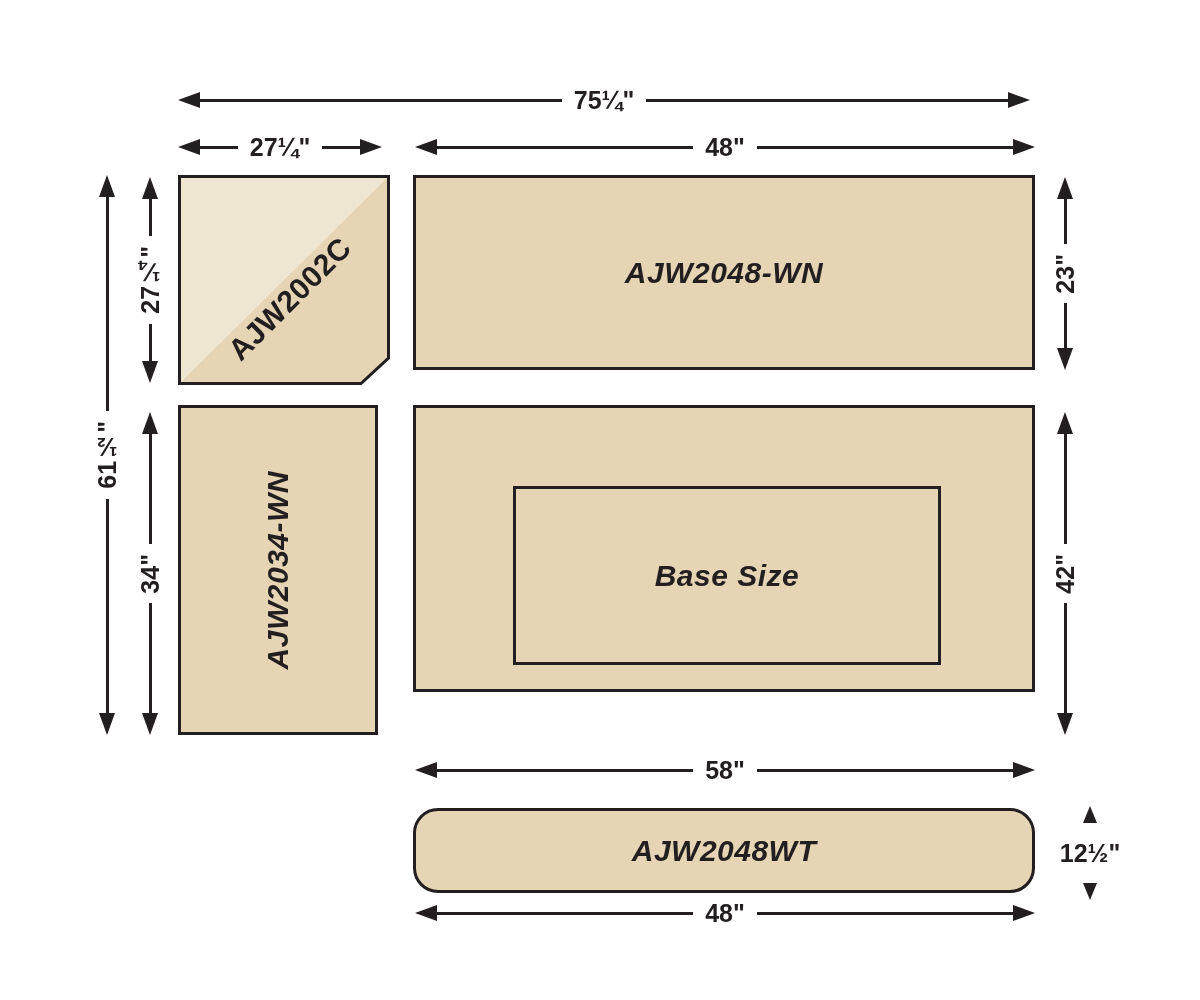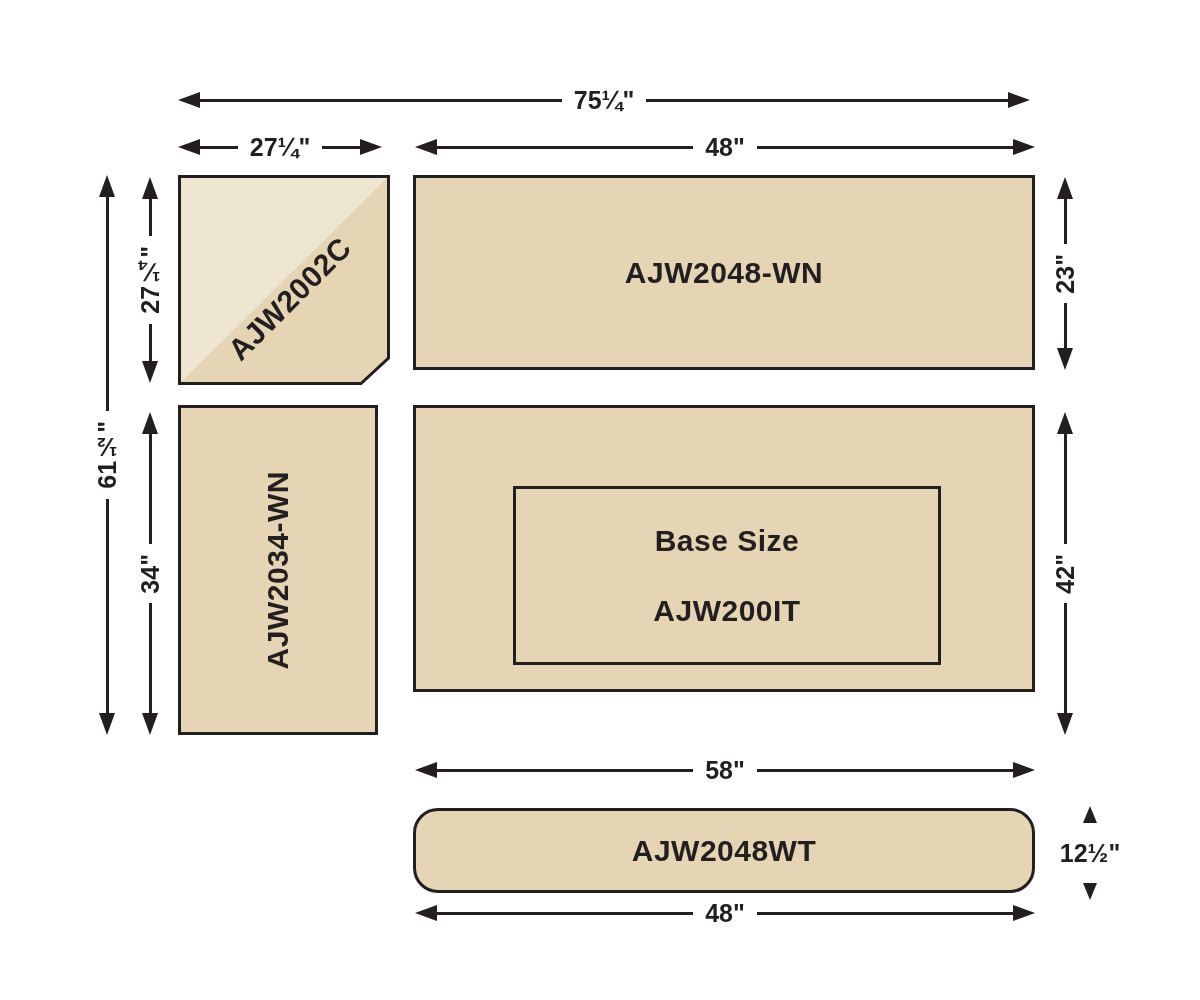--- a/index.html
+++ b/index.html
@@ -6,21 +6,21 @@
     --line:#231f20;
     --fill:#e6d5b5;
     --fill-light:#efe6d2;
     --bg:#ffffff;
   }
   *{margin:0;padding:0;box-sizing:border-box;}
   body{background:var(--bg);font-family:"Liberation Sans","DejaVu Sans",sans-serif;}
   .canvas{position:relative;width:1200px;height:1000px;background:var(--bg);overflow:hidden;}
 
   .panel{position:absolute;background:var(--fill);border:3px solid var(--line);
-         display:flex;align-items:center;justify-content:center;}
+         display:flex;align-items:center;justify-content:center;font-style:italic;}
   .panel-label{font-weight:700;font-size:30px;color:var(--line);letter-spacing:.5px;white-space:nowrap;}
   .vert-label{writing-mode:vertical-rl;transform:rotate(180deg);}
 
   .inner-outline{position:absolute;left:97px;top:78px;width:428px;height:179px;
          border:3px solid var(--line);display:flex;flex-direction:column;
          align-items:center;justify-content:center;gap:36px;}
 
   .dim-h{position:absolute;height:30px;display:flex;align-items:center;}
   .dim-h .line{flex:1;height:3px;background:var(--line);}
   .dim-label{font-weight:700;font-size:25px;color:var(--line);white-space:nowrap;}
@@ -57,21 +57,20 @@
     <span class="panel-label">AJW2048-WN</span>
   </div>
 
   <div class="panel" style="left:178px;top:405px;width:200px;height:330px;">
     <span class="panel-label vert-label">AJW2034-WN</span>
   </div>
 
   <div class="panel" style="left:413px;top:405px;width:622px;height:287px;">
     <div class="inner-outline">
       <span class="panel-label">Base Size</span>
-      <span class="panel-label">AJW200IT</span>
     </div>
   </div>
 
   <div class="panel" style="left:413px;top:808px;width:622px;height:85px;border-radius:25px;">
     <span class="panel-label">AJW2048WT</span>
   </div>
 
   <div class="dim-h" style="left:178px;top:85px;width:852px;">
     <span class="ah-left"></span>
     <span class="line"></span>

